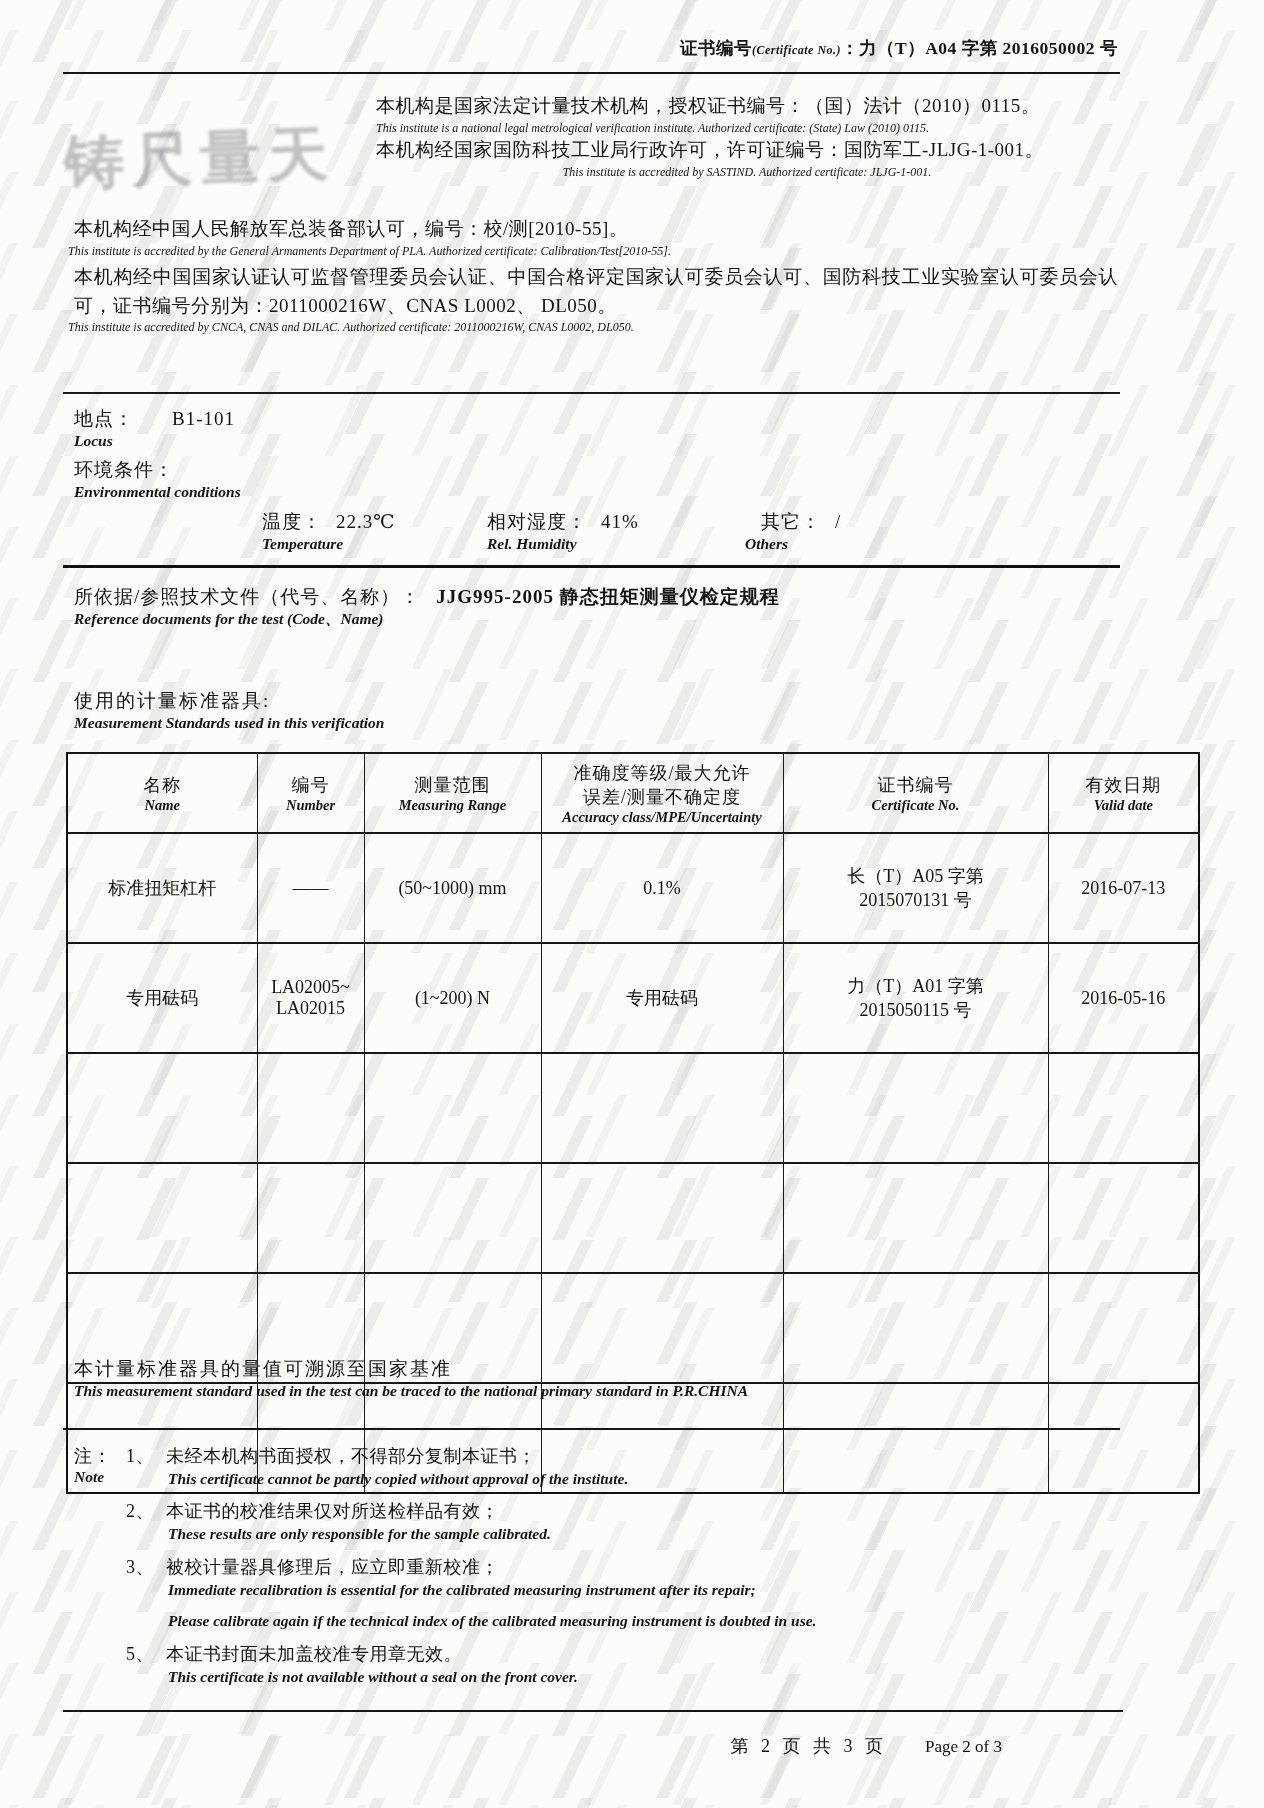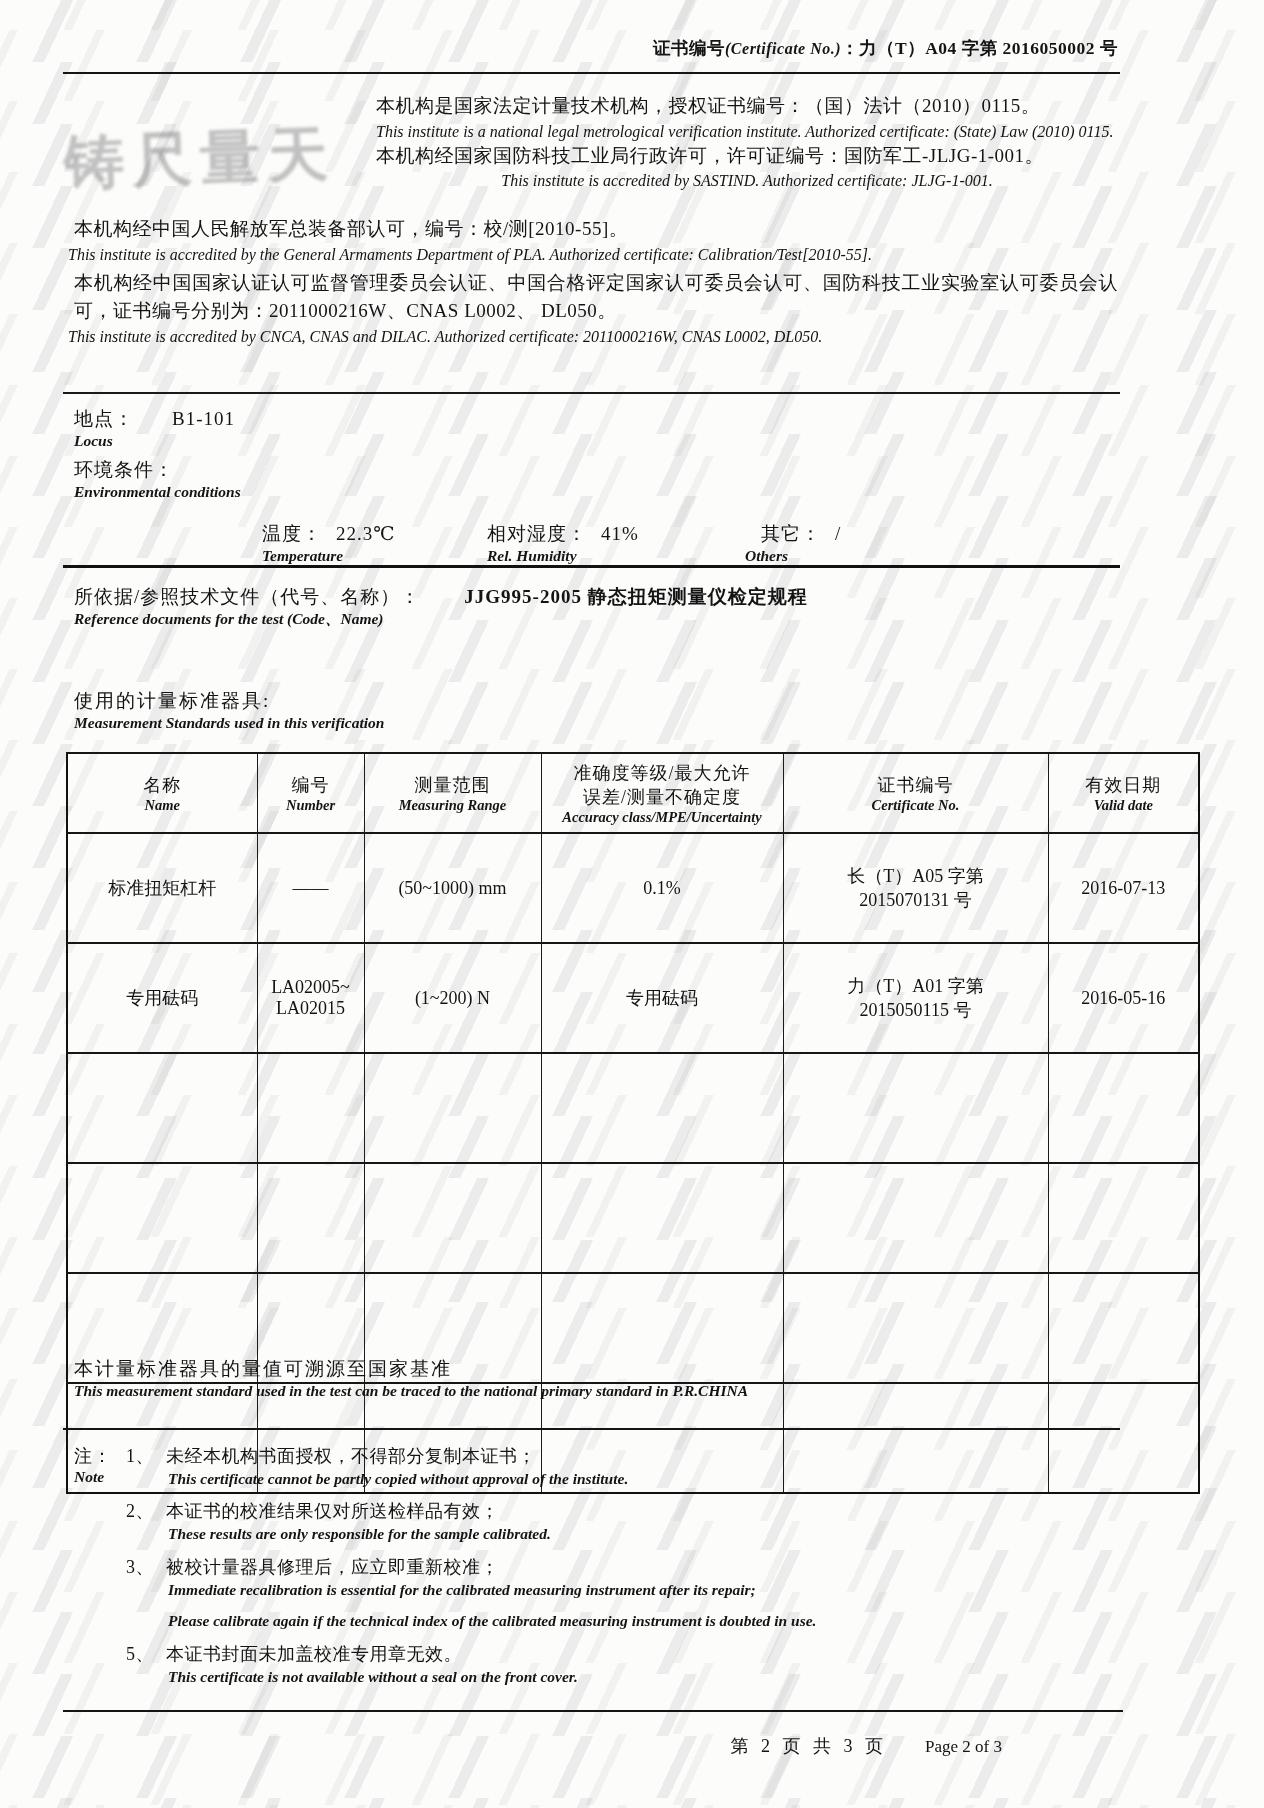--- a/index.html
+++ b/index.html
@@ -31,39 +31,39 @@
   
   .top-row{top:92px;display:flex;}
   .seal-box{width:312px;flex:0 0 312px;position:relative;}
   .seal-text{
     margin-top:26px;font-size:60px;font-weight:bold;letter-spacing:8px;
     color:#6f6f72;opacity:.42;filter:blur(1.8px);transform:rotate(-2deg);
     font-family:"DejaVu Serif",serif;white-space:nowrap;
   }
   .intro-col{flex:1;}
   .zh{font-size:19px;line-height:1.5;text-align:justify;letter-spacing:.5px;}
-  .en{font-size:16px;font-style:italic;line-height:1.32;text-align:justify;}
+  .en{font-size:12px;font-style:italic;line-height:1.32;text-align:justify;}
   .en-center{text-align:center;}
   .p34{top:215px;}
   .p34 .zh{margin-left:10px;}
   .p34 .en{margin-left:4px;margin-bottom:4px;}
 
   .hr2{top:392px;}
   
   .locus-sec{top:406px;}
   .lbl-row{font-size:19px;letter-spacing:1px;margin-left:10px;}
   .sub-en{font-size:15.5px;font-style:italic;font-weight:bold;margin-left:10px;line-height:1.2;}
   .env-row{position:relative;height:58px;margin-top:8px;}
-  .env-item{position:absolute;top:12px;}
+  .env-item{position:absolute;top:0;}
   .env-item .val{margin-left:14px;}
   .hr3{top:565px;}
 
   
   .ref-sec{top:584px;}
-  .ref-val{margin-left:44px;font-weight:600;}
+  .ref-val{margin-left:16px;font-weight:600;}
 
   
   .std-sec{top:688px;}
   .std-sec .lbl-row{letter-spacing:2px;}
 
   
   .std-table{top:752px;left:66px;width:1132px;border-collapse:collapse;table-layout:fixed;}
   .std-table th,.std-table td{
     border:1.6px solid #1a1a1a;text-align:center;vertical-align:middle;
     font-weight:normal;padding:2px 4px;white-space:pre-line;

